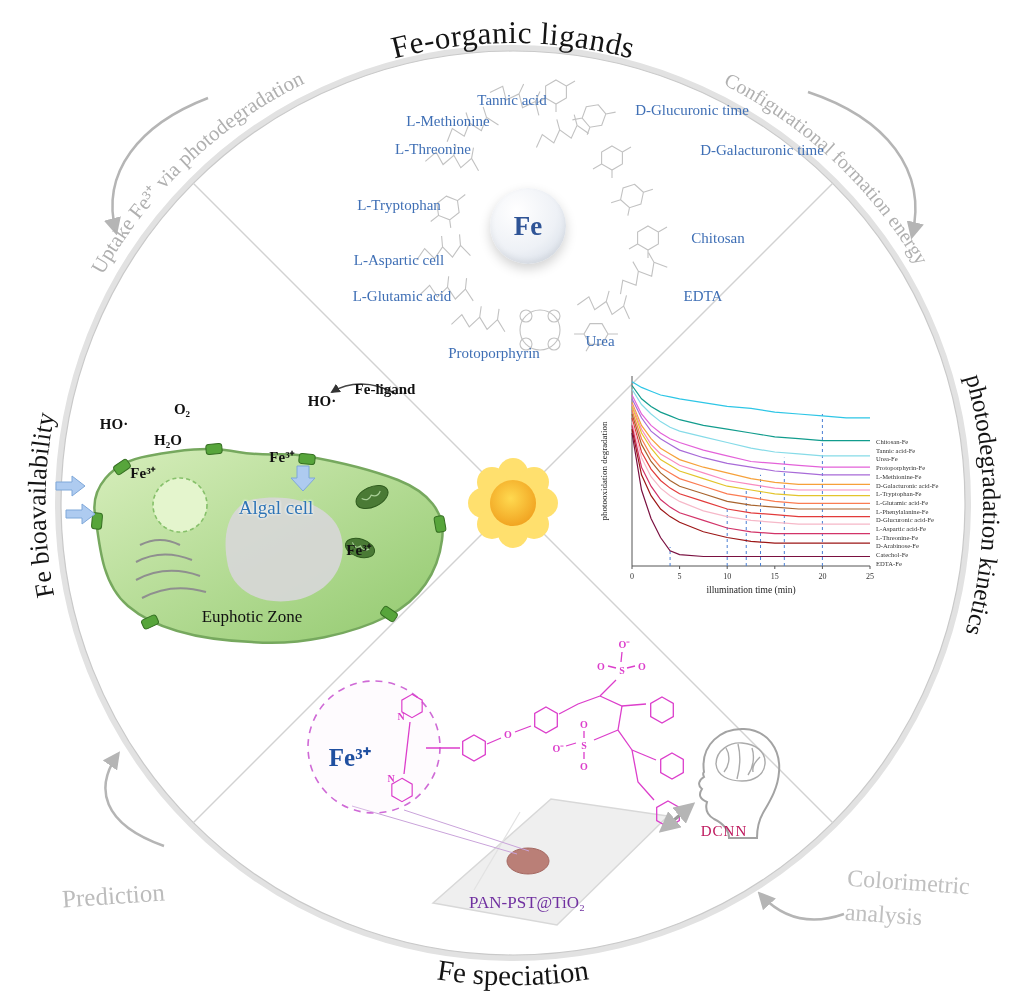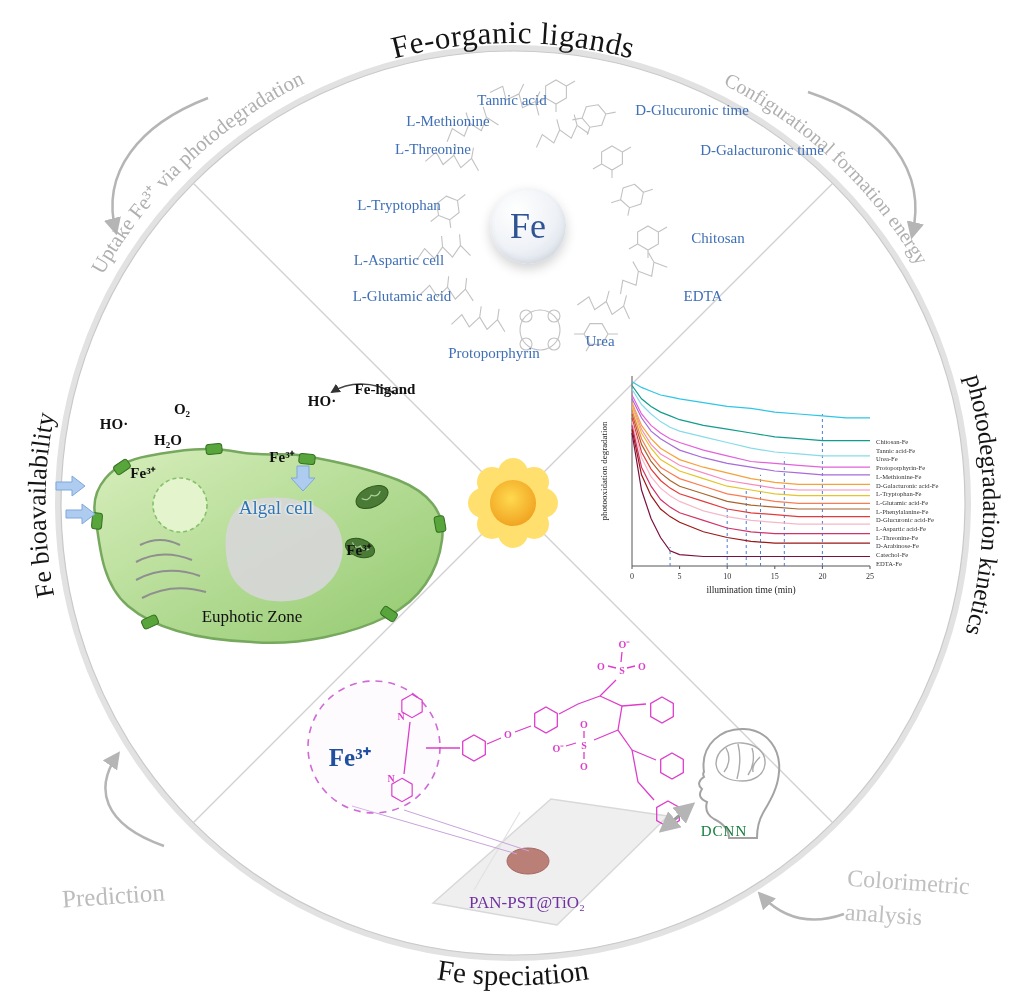--- a/index.html
+++ b/index.html
@@ -7,27 +7,27 @@
     font-family:"Liberation Serif",serif;}
   #stage{position:relative;width:1026px;height:1005px}
   svg.base{position:absolute;left:0;top:0}
   .abs{position:absolute;transform:translate(-50%,-50%);white-space:nowrap}
   .lig{color:#3f6fb5;font-size:15px}
   .bio{color:#111;font-weight:bold;font-size:15px}
   .algal{color:#2e74b5;font-weight:normal;font-size:19px;text-shadow:0 0 3px #fff,0 0 3px #fff}
   .euphotic{color:#111;font-weight:normal;font-size:17px}
   .fe3big{color:#1f4fa0;font-weight:bold;font-size:25px}
   .panlbl{color:#7030a0;font-weight:normal;font-size:17px}
-  .dcnn{color:#15803d;font-size:15px;letter-spacing:1px}
+  .dcnn{color:#be185d;font-size:15px;letter-spacing:1px}
   .graytxt{color:#bcbcbc;font-size:25px}
   #fe-badge{position:absolute;left:490px;top:188px;width:76px;height:76px;border-radius:50%;
     background:radial-gradient(circle at 35% 30%, #ffffff 0%, #eef1f6 55%, #cfd7e2 100%);
     box-shadow:0 5px 12px rgba(0,0,0,.18), inset 0 -3px 6px rgba(0,0,0,.06);
     display:flex;align-items:center;justify-content:center;
-    color:#2f5496;font-size:36px;font-weight:normal}
+    color:#2f5496;font-size:27px;font-weight:bold}
   #kinetics-chart{position:absolute;left:598px;top:368px;width:392px;height:250px}
   #colorimetric{position:absolute;left:846px;top:866px;transform:rotate(4deg);
     color:#c0c0c0;font-size:24px;line-height:1.4}
   #prediction{position:absolute;left:62px;top:882px;transform:rotate(-4deg)}
 </style>
 </head>
 <body>
 
 <div id="stage">
 

